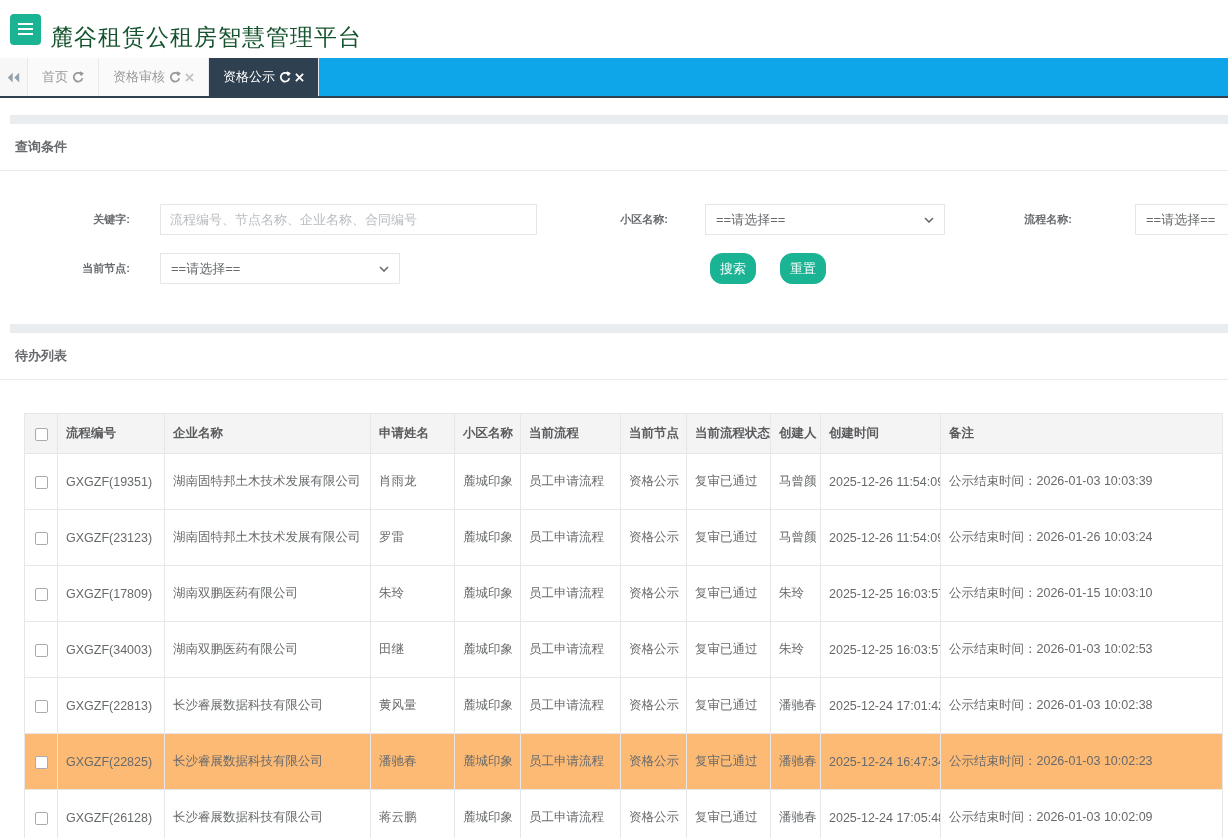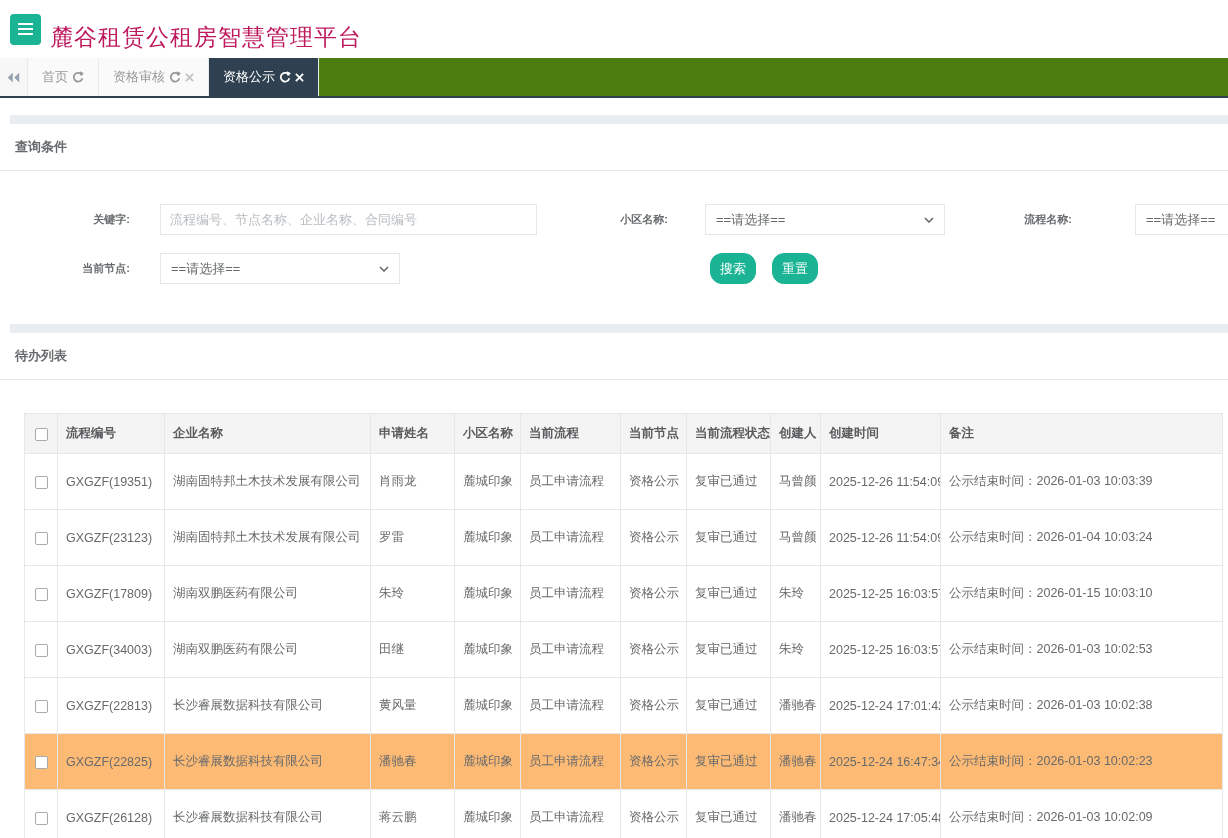--- a/index.html
+++ b/index.html
@@ -9,23 +9,23 @@
   *{box-sizing:border-box;}
   html,body{margin:0;padding:0;}
   body{
     width:1228px;height:838px;overflow:hidden;background:#fff;
     font-family:"Liberation Sans","DejaVu Sans",sans-serif;color:var(--text);
   }
   
   .topbar{height:58px;display:flex;align-items:center;padding-left:10px;background:#fff;}
   .menu-btn{width:31px;height:31px;border:none;border-radius:4px;background:var(--accent);
     display:flex;align-items:center;justify-content:center;cursor:pointer;flex-shrink:0;}
-  .page-title{font-size:23px;font-weight:400;color:#be185d;margin:16px 0 0 9px;letter-spacing:1px;white-space:nowrap;font-family:Liberation Serif, serif;}
-  
-  .tabbar{height:40px;display:flex;align-items:stretch;background:#4d7c0f;border-bottom:2px solid var(--dark);}
+  .page-title{font-size:23px;font-weight:400;color:#14532d;margin:16px 0 0 9px;letter-spacing:1px;white-space:nowrap;font-family:Liberation Serif, serif;}
+  
+  .tabbar{height:40px;display:flex;align-items:stretch;background:#0ea5e9;border-bottom:2px solid var(--dark);}
   .tab-scroll{width:28px;display:flex;align-items:center;justify-content:center;background:#f7f7f7;
     border-right:1px solid var(--panel-border);cursor:pointer;}
   .tab-list{display:flex;align-items:stretch;}
   .tab{display:flex;align-items:center;gap:4px;padding:0 14px;font-size:13px;color:var(--muted);
     background:#fafafa;border-right:1px solid var(--panel-border);cursor:pointer;white-space:nowrap;}
   .tab.active{background:var(--dark);color:#fff;}
   .tab svg{flex-shrink:0;}
   .tab .close-i{color:#c3c3c6;}
   .tab.active .close-i{color:#fff;}
   
@@ -45,21 +45,21 @@
   .f-label.mid{width:131px;margin-left:0;margin-right:37px;}
   .f-label.last{width:127px;margin-right:63px;}
   .text-input{width:377px;height:31px;border:1px solid #e5e6e7;padding:0 9px;font-size:13px;
     color:var(--text);outline:none;flex-shrink:0;font-family:inherit;}
   .text-input::placeholder{color:#b8bcc0;}
   .sel{width:240px;height:31px;border:1px solid #e5e6e7;background:#fff;display:flex;flex-shrink:0;
     align-items:center;justify-content:space-between;padding:4px 10px;font-size:13px;color:var(--text);cursor:pointer;}
   .btn{height:31px;padding:0 9px;border:1px solid var(--accent);border-radius:12px;background:var(--accent);
     color:#fff;font-size:13px;cursor:pointer;font-family:inherit;}
   .btn-search{margin-left:310px;}
-  .btn-reset{margin-left:16px;}
+  .btn-reset{margin-left:24px;}
   
   .table-wrap{padding:33px 24px 0 24px;}
   table{border-collapse:collapse;table-layout:fixed;width:1198px;font-size:12.5px;color:var(--text);}
   th,td{border:1px solid var(--table-border);padding:0 8px;text-align:left;vertical-align:middle;
     overflow:hidden;white-space:nowrap;}
   th{height:40px;background:#f4f4f5;font-weight:700;color:#595b5d;font-size:12.5px;}
   td{height:56px;background:#fff;}
   tr.highlighted td{background:#fdba74;}
   .cb{display:inline-block;width:13px;height:13px;border:1px solid #ababab;border-radius:2px;
     background:#fff;vertical-align:middle;cursor:pointer;}
@@ -202,21 +202,21 @@
             <td style="text-align: center;"><span class="cb"></span></td>
             <td>GXGZF(23123)</td>
             <td>湖南固特邦土木技术发展有限公司</td>
             <td>罗雷</td>
             <td>麓城印象</td>
             <td>员工申请流程</td>
             <td>资格公示</td>
             <td>复审已通过</td>
             <td>马曾颜</td>
             <td>2025-12-26 11:54:09</td>
-            <td>公示结束时间：2026-01-04 10:03:24</td>
+            <td>公示结束时间：2026-01-26 10:03:24</td>
           </tr>
           <tr>
             <td style="text-align: center;"><span class="cb"></span></td>
             <td>GXGZF(17809)</td>
             <td>湖南双鹏医药有限公司</td>
             <td>朱玲</td>
             <td>麓城印象</td>
             <td>员工申请流程</td>
             <td>资格公示</td>
             <td>复审已通过</td>

